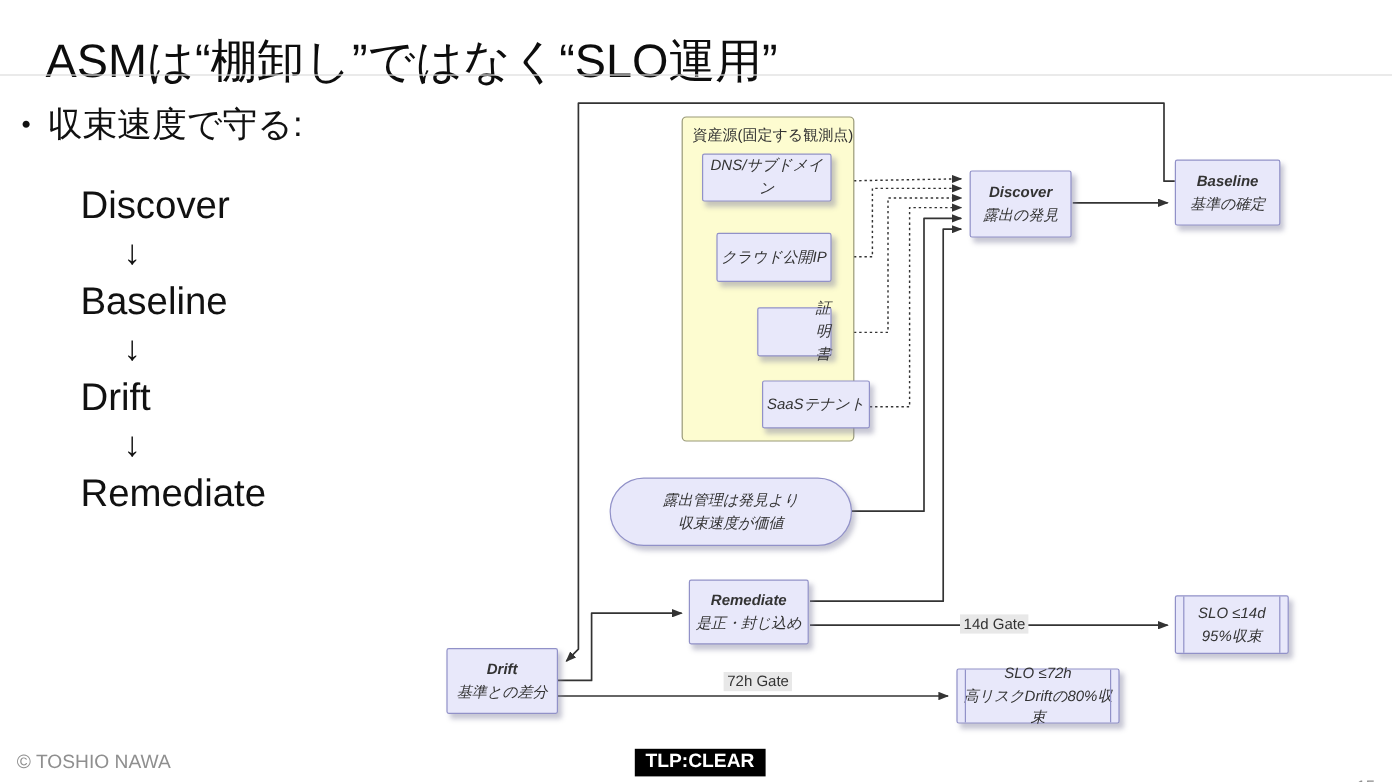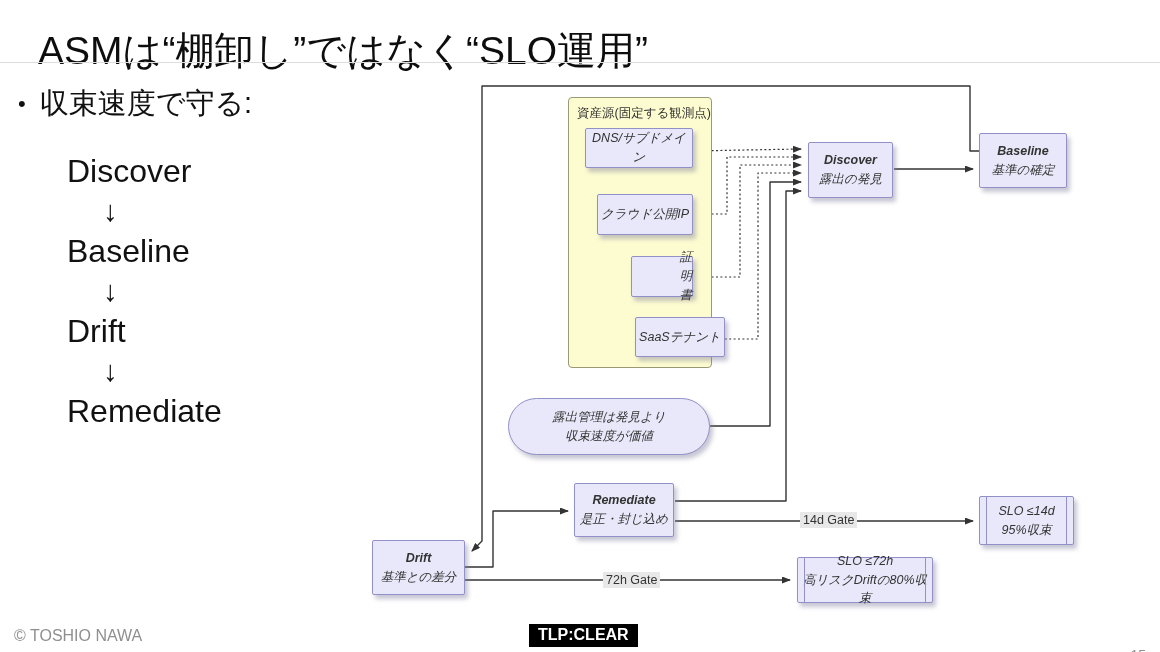--- a/index.html
+++ b/index.html
@@ -60,21 +60,21 @@
     background:var(--node-border,#9191c8);
   }
   .subroutine::before { left:6px; }
   .subroutine::after  { right:6px; }
 
   .edge-label {
     position:absolute; background:var(--edge-label-bg,#e8e8e8);
     color:#333; font-size:12.5px; padding:1px 3px; white-space:nowrap;
   }
   .el-14d { left:800px; top:512px; }
-  .el-72h { left:603px; top:572px; }
+  .el-72h { left:603px; top:560px; }
 
   .copyright { position:absolute; left:14px;  top:627px; font-size:16px; color:var(--footer-text,#8f8f8f); }
   .page      { position:absolute; right:14px; top:628px; font-size:14px; color:var(--footer-text,#8f8f8f);margin-top:19px; }
   .tlp {
     position:absolute; left:529px; top:624px;
     background:var(--tlp-bg,#000); color:var(--tlp-text,#fff);
     font-size:16px; font-weight:bold; padding:2px 9px 3px;
   }
 </style>
 </head>

